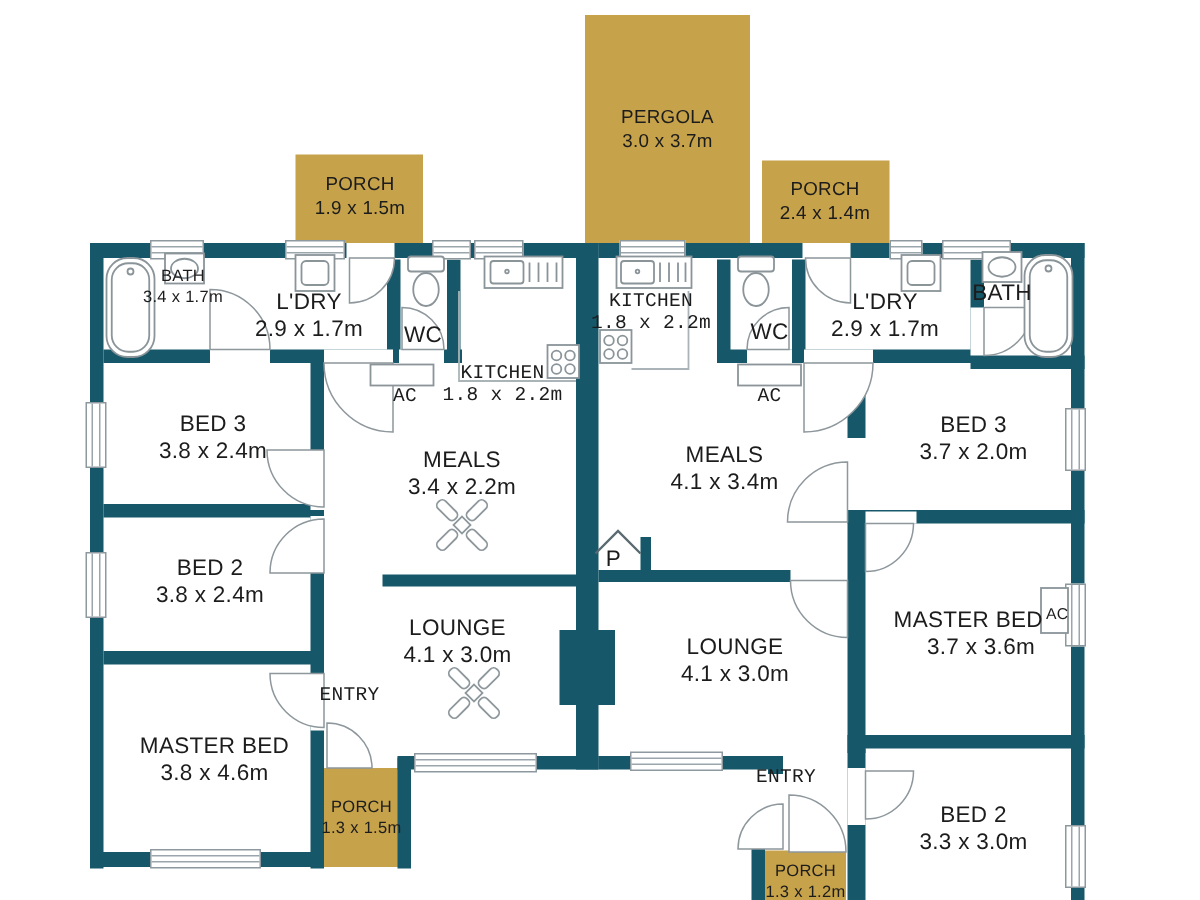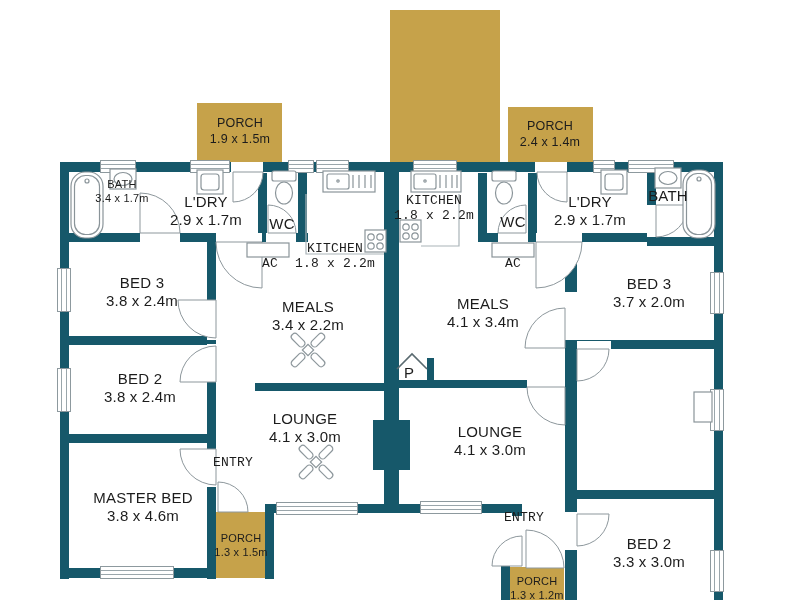--- a/index.html
+++ b/index.html
@@ -250,20 +250,24 @@
       <rect x="6" y="-3.5" width="16" height="7" rx="3" transform="rotate(45)"></rect>
       <rect x="6" y="-3.5" width="16" height="7" rx="3" transform="rotate(135)"></rect>
       <rect x="6" y="-3.5" width="16" height="7" rx="3" transform="rotate(225)"></rect>
       <rect x="6" y="-3.5" width="16" height="7" rx="3" transform="rotate(315)"></rect>
       <rect x="-4" y="-4" width="8" height="8" transform="rotate(45)"></rect>
     </g>
 
     <polyline points="397,369 412,354 427,369" fill="none" stroke="#5a6a70" stroke-width="1.6"></polyline>
   </svg>
 
+  <div class="lbl s12" style="left:445px;top:86px">
+    <div>PERGOLA</div>
+    <div>3.0 x 3.7m</div>
+  </div>
   <div class="lbl s12" style="left:240px;top:131px">
     <div>PORCH</div>
     <div>1.9 x 1.5m</div>
   </div>
   <div class="lbl s12" style="left:550px;top:134px">
     <div>PORCH</div>
     <div>2.4 x 1.4m</div>
   </div>
   <div class="lbl s11" style="left:241px;top:546px">
     <div>PORCH</div>
@@ -342,20 +346,22 @@
     <div>4.1 x 3.4m</div>
   </div>
   <div class="lbl" style="left:409px;top:373px">
     <div>P</div>
   </div>
   <div class="lbl" style="left:490px;top:441px">
     <div>LOUNGE</div>
     <div>4.1 x 3.0m</div>
   </div>
   <div class="lbl" style="left:654px;top:422px">
+    <div><span>MASTER BED</span><span class="sup">AC</span></div>
+    <div>3.7 x 3.6m</div>
   </div>
   <div class="lbl s13" style="left:524px;top:518px">
     <div>ENTRY</div>
   </div>
   <div class="lbl" style="left:649px;top:553px">
     <div>BED 2</div>
     <div>3.3 x 3.0m</div>
   </div>
 
 </div>

